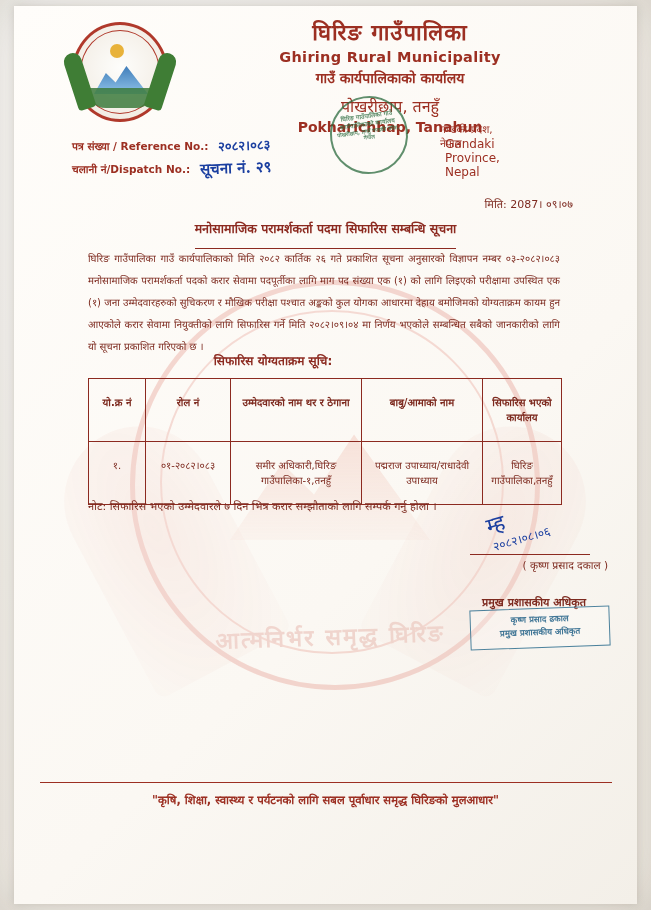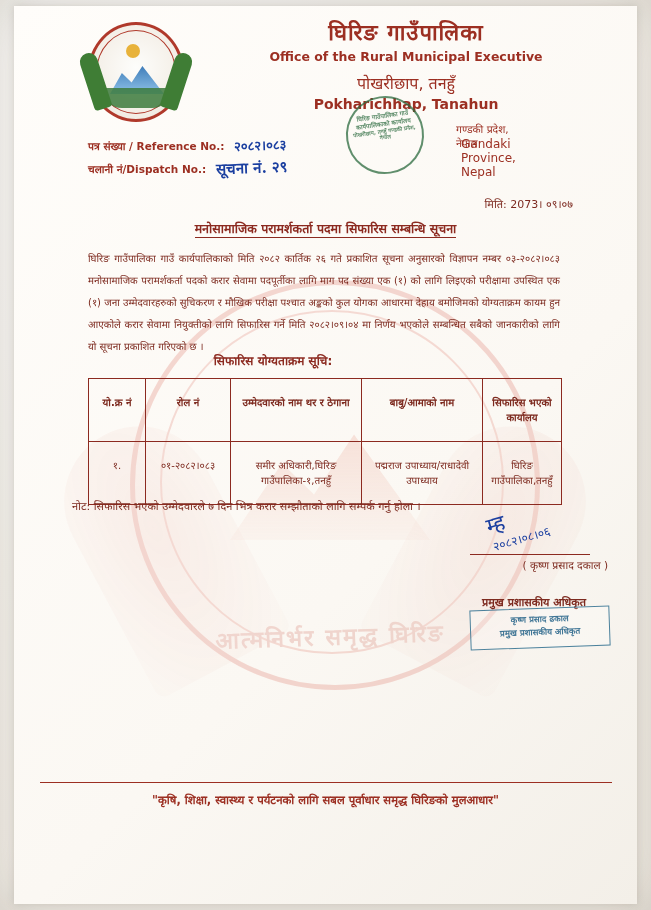--- a/index.html
+++ b/index.html
@@ -68,21 +68,21 @@
     position:absolute;
     width:150px; height:260px;
     border-radius:75px 75px 10px 10px;
     background:radial-gradient(ellipse at 50% 40%, rgba(200,70,50,0.35), rgba(200,70,50,0.05));
   }
   .wm-leaf.l { left:30px; top:170px; transform:rotate(-28deg); }
   .wm-leaf.r { left:350px; top:170px; transform:rotate(28deg); }
 
   
   .hdr {
-    position:absolute; left:16px; top:0; width:517px; height:190px;
+    position:absolute; left:0; top:0; width:517px; height:190px;
   }
   .emblem {
     position:absolute; left:72px; top:22px;
     width:96px; height:100px;
   }
   .emblem .ring {
     position:absolute; inset:0;
     border-radius:50%;
     border:3px solid #b0392b;
     background:radial-gradient(circle at 50% 45%, #fdfdfb 0%, #f2ece3 75%);
@@ -175,21 +175,21 @@
     position:absolute; right:78px; top:196px;
     font-size:11px; color:#7d2a20;
   }
   .subject {
     position:absolute; left:0; top:220px; width:651px;
     text-align:center;
     font-size:12.5px;
     color:#8c2a20;
     font-weight:bold;
   }
-  .subject span { border-bottom:1px solid #8c2a20; padding-bottom:1px; }
+  .subject span { border-bottom:1px solid #8c2a20; padding-bottom:12px; }
 
   .para {
     position:absolute; left:88px; top:248px; width:472px;
     font-size:10px; line-height:22px;
     color:#7d2a1f;
     text-align:justify;
   }
   .list-title {
     position:absolute; left:0; top:352px; width:546px;
     text-align:center;
@@ -207,21 +207,21 @@
     border:1px solid #8c2a20;
     padding:16px 5px;
     vertical-align:top;
     text-align:center;
     line-height:15px;
   }
   table.t th { font-weight:bold; }
   td.l { text-align:center; }
 
   .note {
-    position:absolute; left:72px; top:498px;
+    position:absolute; left:88px; top:498px;
     font-size:11px; color:#7d2a1f;
   }
 
   
   .sig-scribble {
     position:absolute; left:486px; top:508px;
     font-family:"DejaVu Serif", serif;
     font-size:22px;
     color:#1b3fa0;
     transform:rotate(-16deg);
@@ -301,21 +301,22 @@
       <div class="ring2"></div>
       <div class="sun"></div>
       <div class="mt"></div>
       <div class="grn"></div>
       <div class="leafL"></div>
       <div class="leafR"></div>
     </div>
 
     <div class="hdr-text">
       <div class="t-np-main">घिरिङ गाउँपालिका</div>
-      <div class="t-en-2">Office of the Rural Municipal Executive</div>
+      <div class="t-en-main">Ghiring Rural Municipality</div>
+      <div class="t-np-2">गाउँ कार्यपालिकाको कार्यालय</div>
       <div class="t-np-3">पोखरीछाप, तनहुँ</div>
       <div class="t-en-3">Pokharichhap, Tanahun</div>
     </div>
 
     <div class="prov-np">गण्डकी प्रदेश, नेपाल</div>
     <div class="prov-en">Gandaki Province, Nepal</div>
 
     <div class="stamp">
       <div>घिरिङ गाउँपालिका गाउँ कार्यपालिकाको कार्यालय</div>
       <div class="s2">पोखरीछाप, तनहुँ गण्डकी प्रदेश, नेपाल</div>
@@ -326,21 +327,21 @@
       <span class="hand">२०८२।०८३</span>
     </div>
     <div class="disp-row">
       <span>चलानी नं/Dispatch No.:</span>
       <span class="hand big">सूचना नं. २९</span>
     </div>
   </div>
 
   <div class="date-line">
     <span>मिति:</span>
-    <span>2073। ०९।०७</span>
+    <span>2087। ०९।०७</span>
   </div>
 
   <div class="subject">
     <span>मनोसामाजिक परामर्शकर्ता पदमा सिफारिस सम्बन्धि सूचना</span>
   </div>
 
   <div class="para">घिरिङ गाउँपालिका गाउँ कार्यपालिकाको मिति २०८२ कार्तिक २६ गते प्रकाशित सूचना अनुसारको विज्ञापन नम्बर ०३-२०८२।०८३ मनोसामाजिक परामर्शकर्ता पदको करार सेवामा पदपूर्तीका लागि माग पद संख्या एक (१) को लागि लिइएको परीक्षामा उपस्थित एक (१) जना उम्मेदवारहरुको सुचिकरण र मौखिक परीक्षा पश्चात अङ्कको कुल योगका आधारमा देहाय बमोजिमको योग्यताक्रम कायम हुन आएकोले करार सेवामा नियुक्तीको लागि सिफारिस गर्ने मिति २०८२।०९।०४ मा निर्णय भएकोले सम्बन्धित सबैको जानकारीको लागि यो सूचना प्रकाशित गरिएको छ ।</div>
 
   <div class="list-title">सिफारिस योग्यताक्रम सूचि:</div>
 

